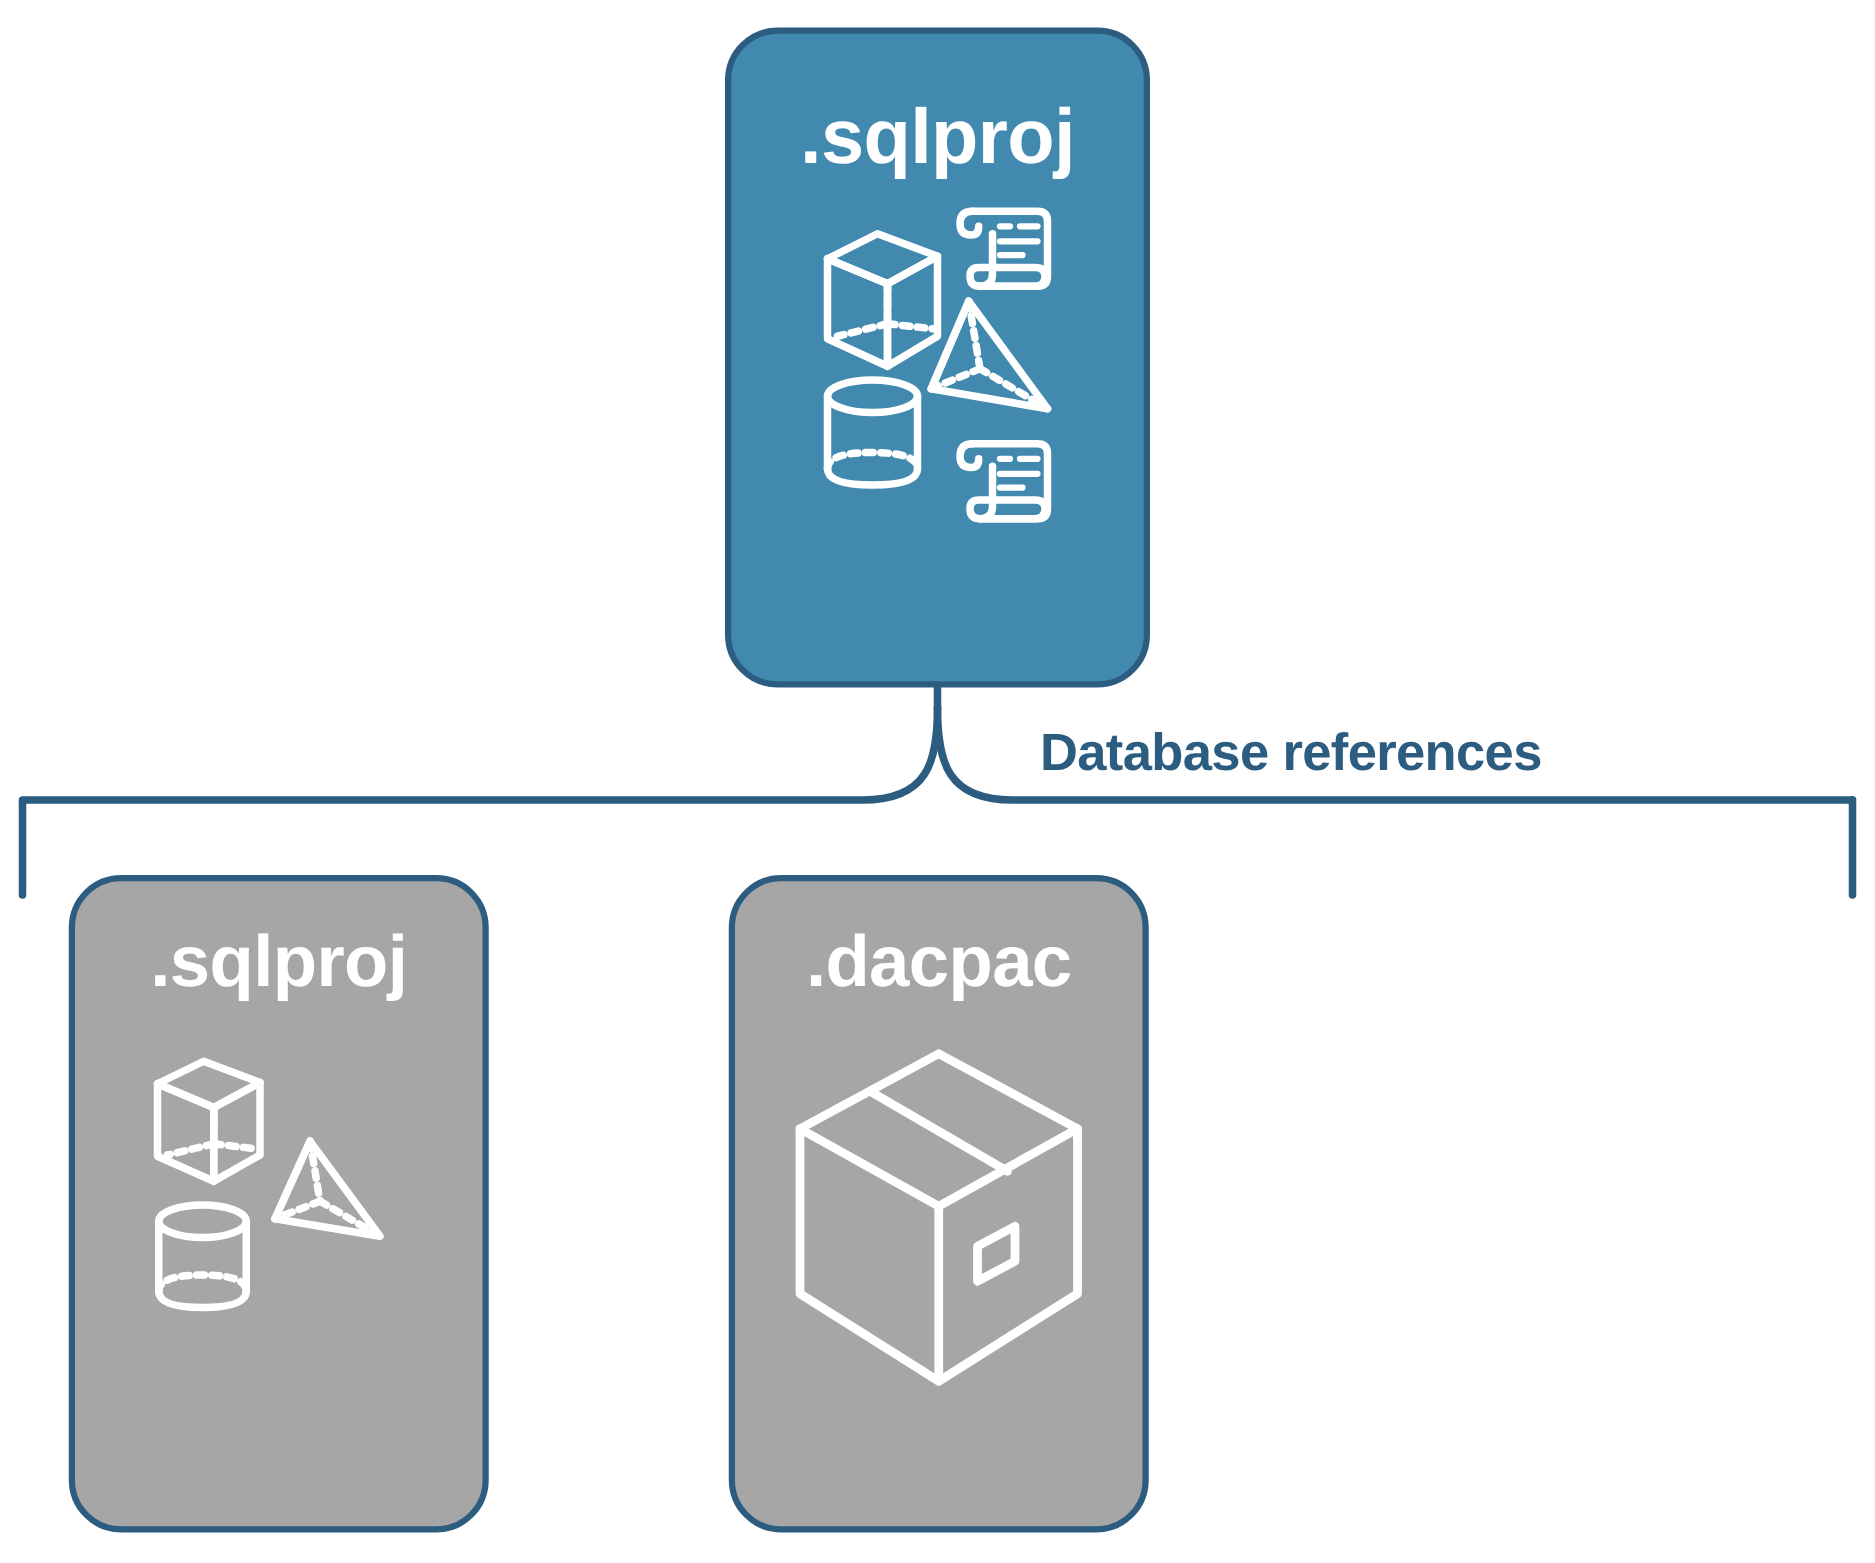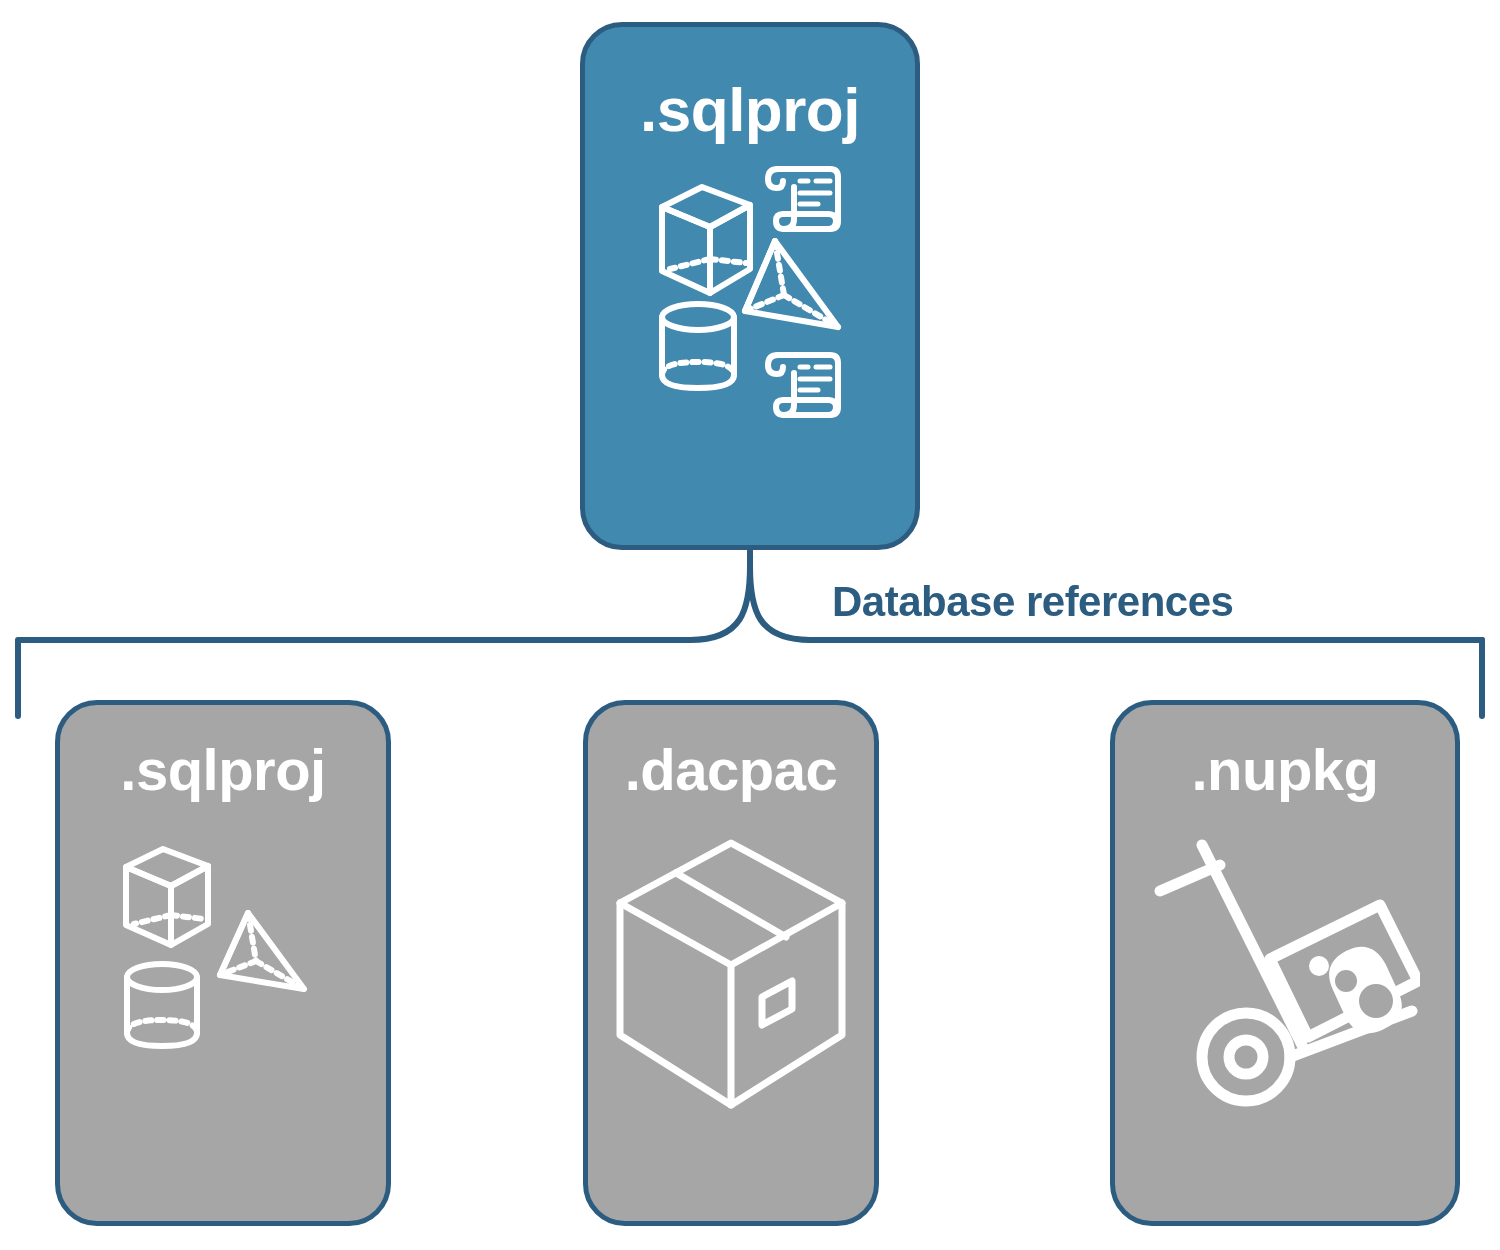--- a/index.html
+++ b/index.html
@@ -78,21 +78,21 @@
     color: #2c5d81;
     letter-spacing: -0.5px;
     white-space: nowrap;
     user-select: none;
     margin-left: 16px;
   }
 
   
   #node-parent      { left: 580px;  top: 22px;   width: 340px; height: 528px; }
   #node-sqlproj     { left: 55px;   top: 700px;  width: 336px; height: 526px; }
-  #node-dacpac      { left: 583px;  top: 700px;  width: 296px; height: 526px; }
+  #node-dacpac      { left: 583px;  top: 700px;  width: 336px; height: 526px; }
   #node-nupkg       { left: 1110px; top: 700px;  width: 350px; height: 526px; }
 </style>
 </head>
 <body>
 
 <div id="canvas">
 
   <svg id="brace-layer" viewBox="0 0 1500 1250" width="1500" height="1250" aria-hidden="true">
 
     <path d="M 750 550 L 750 566" fill="none" stroke="#2c5d81" stroke-width="6" stroke-linecap="round"></path>
@@ -218,41 +218,14 @@
           <path d="M 125 136 L 125 276"></path>
 
           <path d="M 70 44 L 180 108"></path>
 
           <path d="M 156 168 L 186 152 L 186 180 L 156 196 Z"></path>
         </g>
       </svg>
     </div>
   </div>
 
-  <div class="node child" id="node-nupkg">
-    <div class="node-label">.nupkg</div>
-    <div class="node-icon">
-      <svg width="270" height="280" viewBox="0 0 270 280" aria-hidden="true">
-        <g fill="none" stroke="#ffffff" stroke-width="11" stroke-linecap="round" stroke-linejoin="round">
-
-          <path d="M 10 62 L 70 36"></path>
-
-          <path d="M 52 16 L 152 216"></path>
-
-          <path d="M 140 228 L 262 182"></path>
-
-          <circle cx="96" cy="228" r="44"></circle>
-          <circle cx="96" cy="228" r="17"></circle>
-
-          <path d="M 120 130 L 230 76 L 268 152 L 158 208 Z"></path>
-        </g>
-
-        <g fill="#ffffff" stroke="none">
-          <circle cx="169" cy="137" r="10"></circle>
-          <path d="M 196 122 Q 222 109 236 136 L 248 162 Q 260 188 234 200 Q 208 213 195 187 L 183 161 Q 171 135 196 122 Z"></path>
-          <circle cx="196" cy="152" r="11" fill="#a6a6a6"></circle>
-          <circle cx="226" cy="172" r="17" fill="#a6a6a6"></circle>
-        </g>
-      </svg>
-    </div>
-  </div>
 
 </div>
 
 </body></html>

